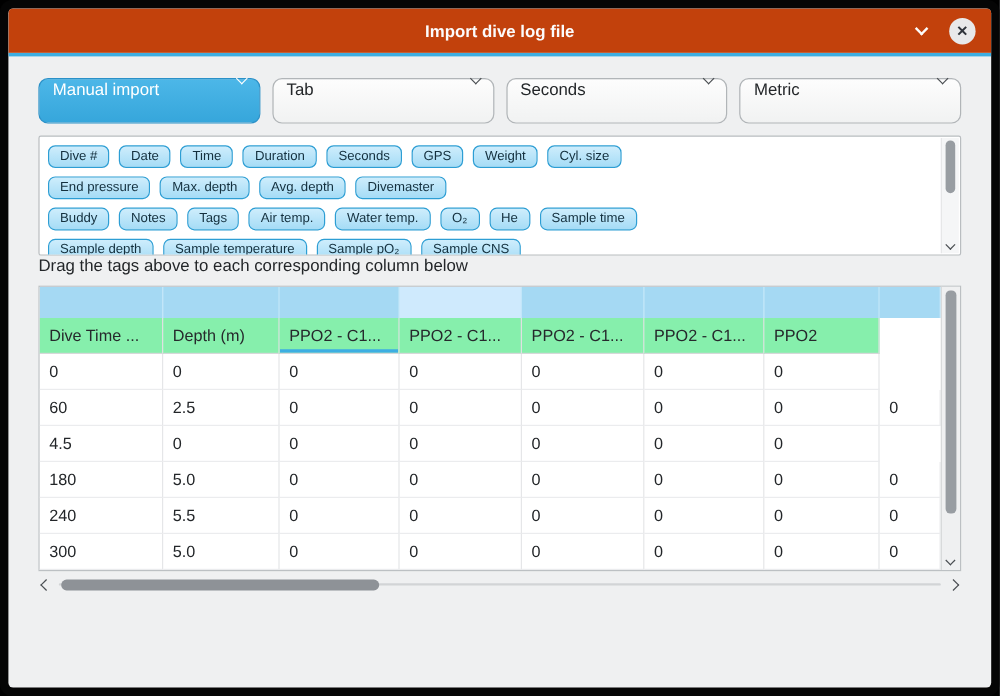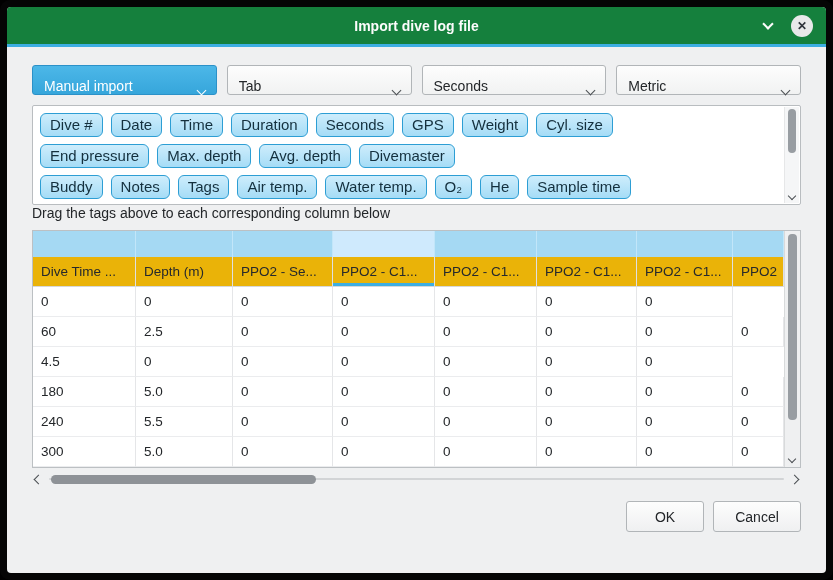--- a/index.html
+++ b/index.html
@@ -2,62 +2,62 @@
 <html><head>
 <meta charset="utf-8">
 <style>
   * { box-sizing: border-box; margin: 0; padding: 0; }
   html, body { width: 833px; height: 580px; background: #000; font-family: "Liberation Sans", sans-serif; }
 
   .frame { width: 833px; height: 580px; background: #050505; border-radius: 10px; padding: 7px; }
   .window { width: 100%; height: 100%; background: #eff0f1; border-radius: 4px; overflow: hidden; display: flex; flex-direction: column; }
 
   
-  .titlebar { height: 37px; background: #15803d; position: relative; display: flex; align-items: center; justify-content: center; flex: none; }
+  .titlebar { height: 37px; background: #c2410c; position: relative; display: flex; align-items: center; justify-content: center; flex: none; }
   .titlebar .title { color: #fcfcfc; font-size: 14px; font-weight: bold; }
   .accent-line { height: 3px; background: #3daee2; flex: none; }
   .titlebar-right { position: absolute; right: 13px; top: 0; bottom: 0; display: flex; align-items: center; gap: 15px; }
   .shade-btn { width: 16px; height: 12px; display: flex; align-items: flex-start; justify-content: center; cursor: pointer; }
   .chev { display: inline-block; width: 8px; height: 8px; }
   .chev.down  { border-right: 2px solid #4a4e52; border-bottom: 2px solid #4a4e52; transform: rotate(45deg); }
   .chev.down.white { border-color: #fcfcfc; }
   .chev.left  { border-left: 1.8px solid #4a4e52; border-bottom: 1.8px solid #4a4e52; transform: rotate(45deg); width: 7px; height: 7px; }
   .chev.right { border-right: 1.8px solid #4a4e52; border-top: 1.8px solid #4a4e52; transform: rotate(45deg); width: 7px; height: 7px; }
   .chev.small { width: 6px; height: 6px; border-width: 1.6px; }
   .close-btn { width: 22px; height: 22px; border-radius: 50%; background: #e8e9ea; color: #2f343b; font-size: 12px; font-weight: bold; display: flex; align-items: center; justify-content: center; cursor: pointer; }
 
   
   .content { flex: 1; padding: 18px 25px 0; display: flex; flex-direction: column; }
 
   
   .combo-row { display: flex; gap: 10px; flex: none; }
-  .combo { flex: 1; height: 30px; border: 1px solid #b1b5b8; border-radius: 3px; background: linear-gradient(#fdfdfd, #f1f2f2); display: flex; align-items: flex-end; justify-content: space-between; padding: 0 11px; font-size: 14px; color: #232629; cursor: pointer; }
+  .combo { flex: 1; height: 38px; border: 1px solid #b1b5b8; border-radius: 8px; background: linear-gradient(#fdfdfd, #f1f2f2); display: flex; align-items: flex-start; justify-content: space-between; padding: 0 11px; font-size: 14px; color: #232629; cursor: pointer; }
   .combo .chev.down { width: 7px; height: 7px; border-width: 1.6px; margin-top: -4px; }
   .combo.accent { background: linear-gradient(#4cb7e8, #36a6db); border-color: #2b91c8; color: #fff; }
   .combo.accent .chev.down { border-color: #fff; }
 
   
   .tags-box { margin-top: 10px; height: 100px; background: #fff; border: 1px solid #b9bdc0; border-radius: 2px; position: relative; overflow: hidden; padding: 7px 26px 0 7px; flex: none; }
   .tag-rows { display: flex; flex-direction: column; gap: 7px; }
   .tag-row { display: flex; gap: 8px; }
-  .tag { border: 1px solid #2d9ed4; background: linear-gradient(#ceedfc, #a5dcf6); border-radius: 6px; padding: 2px 9px 3px; font-size: 15px; color: #14303e; white-space: nowrap; cursor: grab; }
+  .tag { border: 1px solid #2d9ed4; background: linear-gradient(#ceedfc, #a5dcf6); border-radius: 6px; padding: 2px 9px 3px; font-size: 11px; color: #14303e; white-space: nowrap; cursor: grab; }
   .vscroll { position: absolute; top: 1px; right: 1px; bottom: 1px; width: 15px; background: #f5f6f7; border-left: 1px solid #e6e7e8; }
   .vscroll .thumb { position: absolute; left: 3px; right: 3px; border-radius: 4px; background: #989da2; }
   .vscroll .arrow { position: absolute; bottom: 4px; left: 4px; }
 
   
   .instruction { font-size: 14px; color: #232629; flex: none; }
 
   
   .table-outer { margin-top: 9px; border: 1px solid #bcc0c3; background: #fff; display: flex; flex: none; }
   .table-main { flex: 1; overflow: hidden; }
   .grid-row { display: grid; grid-template-columns: 103px 97px 100px 102px 102px 100px 96px minmax(40px, 1fr); }
   .drop-cell { height: 26px; background: #a5d9f3; border-right: 1px solid #c2e6f9; cursor: pointer; }
   .drop-cell.sel { background: #cfeafd; }
-  .hdr-cell { height: 30px; line-height: 30px; padding: 0 8px; font-size: 13.5px; color: #26292c; background: #eab308; border-right: 1px solid #dfe0e2; border-bottom: 1px solid #d6d8d9; white-space: nowrap; overflow: hidden; }
+  .hdr-cell { height: 30px; line-height: 30px; padding: 0 8px; font-size: 13.5px; color: #26292c; background: #86efac; border-right: 1px solid #dfe0e2; border-bottom: 1px solid #d6d8d9; white-space: nowrap; overflow: hidden; }
   .hdr-cell.sel { box-shadow: inset 0 -3px 0 #3daee2; }
   .tcell { height: 30px; line-height: 30px; padding: 0 8px; font-size: 13.5px; color: #232629; border-right: 1px solid #e5e6e8; border-bottom: 1px solid #ebecee; white-space: nowrap; overflow: hidden; }
   .table-vscroll { width: 16px; border-left: 1px solid #d8dadb; background: #eff0f1; position: relative; flex: none; }
   .table-vscroll .thumb { position: absolute; left: 3px; right: 3px; top: 3px; height: 186px; border-radius: 4px; background: #989da2; }
   .table-vscroll .arrow { position: absolute; bottom: 5px; left: 4px; }
 
   
   .hscroll { margin-top: 3px; height: 16px; display: flex; align-items: center; gap: 7px; padding: 0 3px; flex: none; }
   .hscroll .track { flex: 1; height: 16px; position: relative; }
   .hscroll .track::before { content: ""; position: absolute; left: 0; right: 0; top: 7px; height: 2px; background: #d2d4d6; border-radius: 1px; }
@@ -160,21 +160,20 @@
             <div class="drop-cell"></div>
             <div class="drop-cell sel"></div>
             <div class="drop-cell"></div>
             <div class="drop-cell"></div>
             <div class="drop-cell"></div>
             <div class="drop-cell"></div>
           </div>
           <div class="grid-row">
             <div class="hdr-cell">Dive Time ...</div>
             <div class="hdr-cell">Depth (m)</div>
-            <div class="hdr-cell">PPO2 - Se...</div>
             <div class="hdr-cell sel">PPO2 - C1...</div>
             <div class="hdr-cell">PPO2 - C1...</div>
             <div class="hdr-cell">PPO2 - C1...</div>
             <div class="hdr-cell">PPO2 - C1...</div>
             <div class="hdr-cell">PPO2</div>
           </div>
           <div class="grid-row">
             <div class="tcell">0</div>
             <div class="tcell">0</div>
             <div class="tcell">0</div>
@@ -240,20 +239,16 @@
       </div>
 
       <div class="hscroll">
         <span class="chev left"></span>
         <div class="track">
           <div class="thumb"></div>
         </div>
         <span class="chev right"></span>
       </div>
 
-      <div class="button-row">
-        <button class="btn ok">OK</button>
-        <button class="btn cancel">Cancel</button>
-      </div>
 
     </div>
   </div>
 </div>
 
 </body></html>

